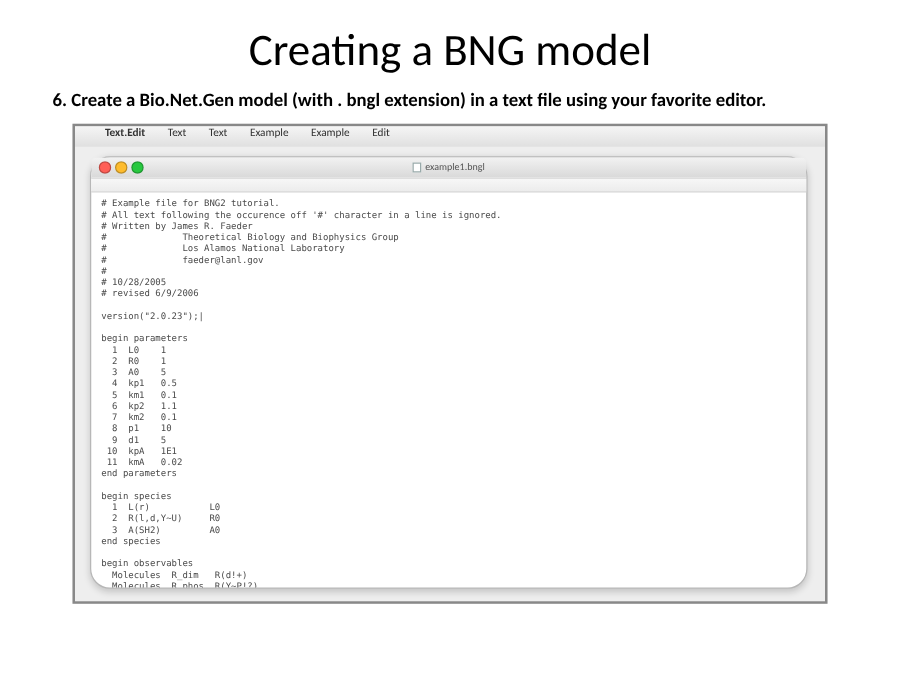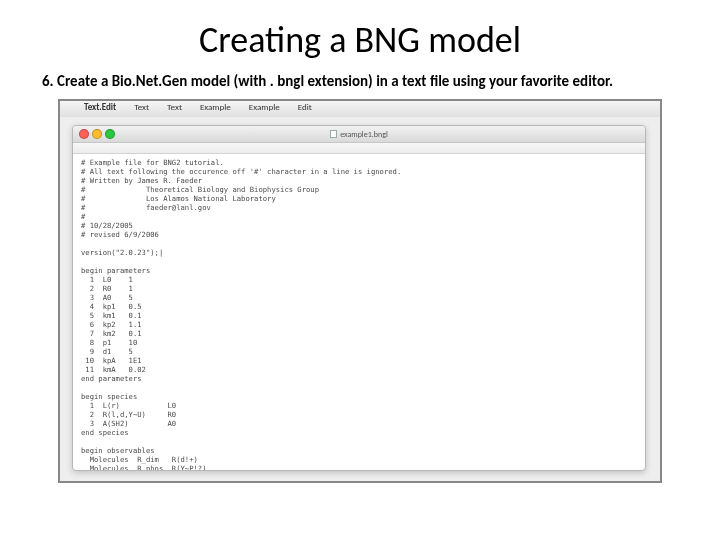--- a/index.html
+++ b/index.html
@@ -7,21 +7,21 @@
   .title{font-size:36px;text-align:center;margin:18px 0 10px 0;font-weight:400}
   .instr{font-size:15px;font-weight:700;margin:0 58px 8px 42px;line-height:1.25}
   .shot-wrap{margin:0 58px;border:2px solid #888;background:#e9e9e9;height:380px;position:relative;overflow:hidden}
   
   .menubar{height:16px;background:linear-gradient(#f5f5f5,#e0e0e0);border-bottom:1px solid #bcbcbc;display:flex;align-items:flex-start;font-size:9px;color:#333;padding:0 6px;gap:18px}
   .apple{font-size:10px;color:#333}
   .menubar .bold{font-weight:700}
   
   .desktop{position:absolute;top:16px;left:0;right:0;bottom:0;background:#eeeeee}
   
-  .win{position:absolute;top:8px;left:12px;right:14px;bottom:10px;background:#fff;border:1px solid #b7b7b7;border-radius:4px;box-shadow:0 2px 6px rgba(0,0,0,.18);display:flex;flex-direction:column}
+  .win{position:absolute;top:8px;left:12px;right:14px;bottom:10px;background:#fff;border:1px solid #b7b7b7;border-radius:16px;box-shadow:0 2px 6px rgba(0,0,0,.18);display:flex;flex-direction:column}
   .titlebar{height:16px;background:linear-gradient(#f2f2f2,#d9d9d9);border-bottom:1px solid #c6c6c6;border-radius:4px 4px 0 0;display:flex;align-items:center;position:relative}
   .traffic{display:flex;gap:3px;margin-left:6px}
   .dot{width:8px;height:8px;border-radius:50%;border:1px solid rgba(0,0,0,.25)}
   .dot.r{background:#ff5f57}.dot.y{background:#febc2e}.dot.g{background:#28c840}
   .win-title{position:absolute;left:0;right:0;text-align:center;font-size:8px;color:#555;display:flex;align-items:center;justify-content:center;gap:3px;pointer-events:none}
   .doc-ic{width:7px;height:8px;background:#fff;border:1px solid #9aa;box-sizing:border-box}
   .toolbar{height:10px;background:linear-gradient(#f7f7f7,#ececec);border-bottom:1px solid #d3d3d3}
   .editor{flex:1;overflow:hidden;padding:4px 24px 6px 8px}
   pre.code{margin:0;font-family:Menlo,Consolas,monospace;font-size:7.2px;line-height:1.25;color:#4b4b4b;white-space:pre}
 </style>

